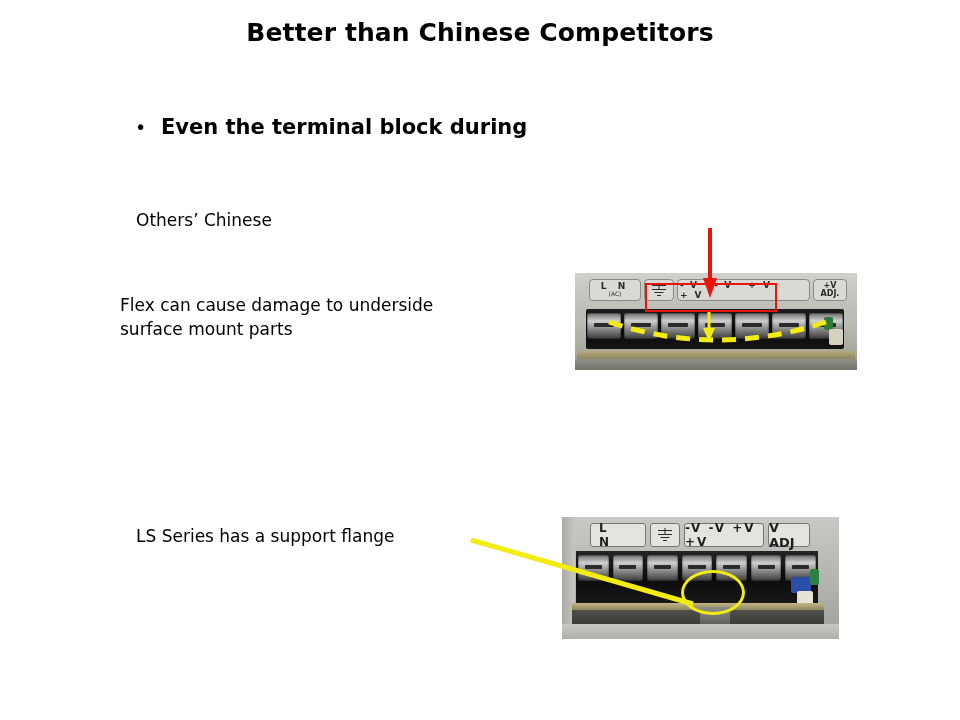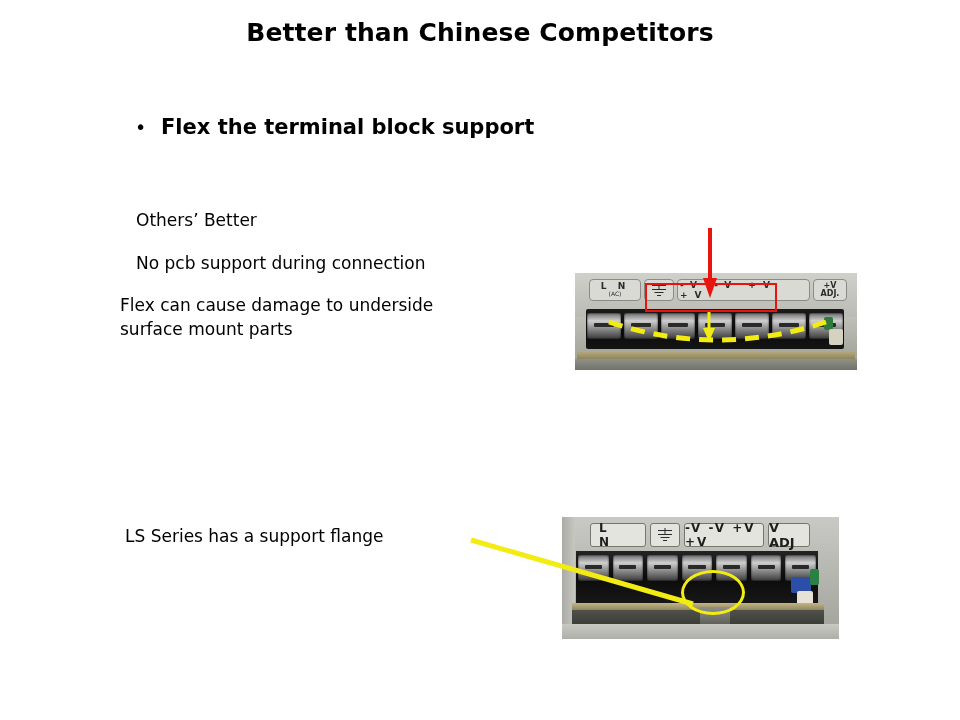--- a/index.html
+++ b/index.html
@@ -64,21 +64,21 @@
   .body-line {
     position: absolute;
     color: #000000;
     font-size: 17px;
     line-height: 24px;
     white-space: pre-wrap;
   }
   #others-series  { left: 136px; top: 208px; }
   #no-pcb         { left: 136px; top: 251px; }
   #flex-damage    { left: 120px; top: 293px; width: 420px; }
-  #ls-series      { left: 125px; top: 524px; }
+  #ls-series      { left: 136px; top: 524px; }
 
   
   .photo {
     position: absolute;
     overflow: hidden;
     margin-top: 20px;
   }
 
   
   #photo-top {
@@ -283,26 +283,25 @@
 </style>
 </head>
 <body>
 
 <div class="slide">
 
   <div class="slide-title">Better than Chinese Competitors</div>
 
   <div class="bullet-row">
     <span class="bullet-dot">•</span>
-    <span class="bullet-text">Flex the terminal block support</span>
+    <span class="bullet-text">Even the terminal block during</span>
   </div>
 
-  <div class="body-line" id="others-series">Others’ Better</div>
-
-  <div class="body-line" id="no-pcb">No pcb support during connection</div>
+  <div class="body-line" id="others-series">Others’ Chinese</div>
+
 
   <div class="body-line" id="flex-damage">Flex can cause damage to underside
 surface mount parts</div>
 
   <div class="body-line" id="ls-series">LS Series has a support flange</div>
 
   <div class="photo" id="photo-top">
 
     <div class="bg-wall"></div>
 

